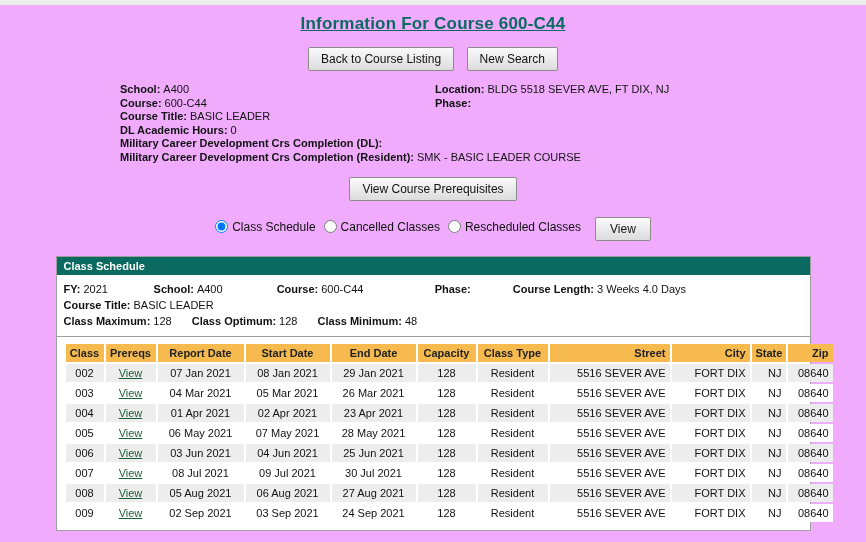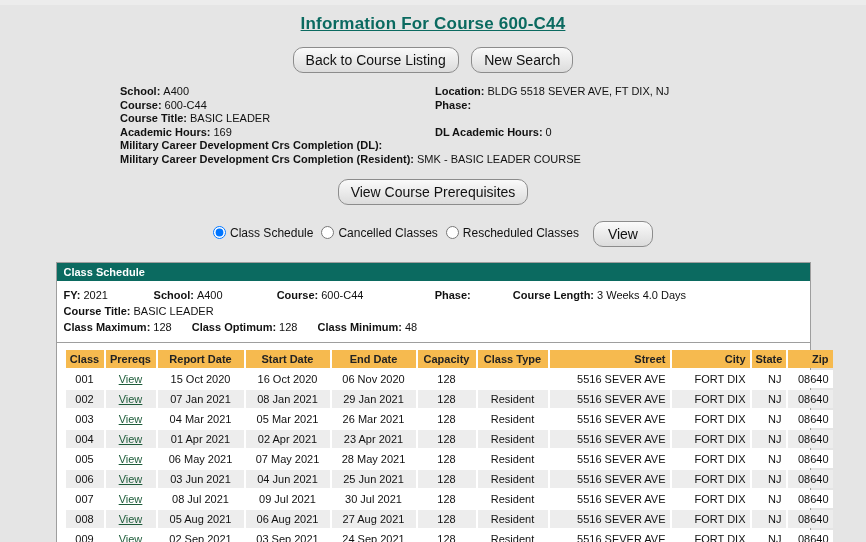--- a/index.html
+++ b/index.html
@@ -1,27 +1,27 @@
 <!DOCTYPE html>
 <html style="--teal: #0b6a60; --orange: #f6ba4f; --red: #c5393b; --green: #1e5c3a;"><head>
 <meta charset="utf-8">
 <style>
   :root{
     --teal:#0b6a60; --orange:#f6ba4f; --red:#c5393b; --green:#1e5c3a;
   }
   *{box-sizing:border-box;}
   html,body{margin:0;padding:0;background:#fff;}
   body{font-family:"Liberation Sans","DejaVu Sans",sans-serif;color:#111;}
-  .page{width:866px;height:542px;background:#e5e5e5;overflow:hidden;position:relative;}
+  .page{width:866px;height:542px;background:#f0abfc;overflow:hidden;position:relative;}
   .top-strip{height:5px;background:#ececec;width:100%;}
   h1.page-title{margin:9px 0 0;text-align:center;font-size:17px;font-weight:bold;
     color:var(--teal);text-decoration:underline;letter-spacing:.2px;}
   .btn-row{margin-top:13px;text-align:center;}
-  button.std-btn{font-family:inherit;font-size:14px;color:#111;padding:4px 12px;
-    background:linear-gradient(#fafafa,#dcdcdc);border:1px solid #8c8c8c;border-radius:10px;cursor:pointer;}
+  button.std-btn{font-family:inherit;font-size:12px;color:#111;padding:4px 12px;
+    background:linear-gradient(#fafafa,#dcdcdc);border:1px solid #8c8c8c;border-radius:2px;cursor:pointer;}
   .btn-row button.std-btn{margin:0 4px;}
   
   .course-info{margin:12px 0 0 120px;font-size:11px;line-height:13.5px;width:650px;}
   .info-line{display:flex;}
   .info-left{width:315px;flex:0 0 auto;}
   .lbl{font-weight:bold;}
   .val{margin-left:3px;}
   
   .prereq-row{margin-top:13px;text-align:center;}
   .filter-row{margin-top:16px;text-align:center;font-size:12px;white-space:nowrap;}
@@ -73,23 +73,20 @@
       <div>
         <span class="lbl">Phase:</span><span class="val"></span>
       </div>
     </div>
     <div class="info-line">
       <div>
         <span class="lbl">Course Title:</span><span class="val">BASIC LEADER</span>
       </div>
     </div>
     <div class="info-line">
-      <div class="info-left">
-        <span class="lbl">Academic Hours:</span><span class="val">169</span>
-      </div>
       <div>
         <span class="lbl">DL Academic Hours:</span><span class="val">0</span>
       </div>
     </div>
     <div class="info-line">
       <div>
         <span class="lbl">Military Career Development Crs Completion (DL):</span><span class="val"></span>
       </div>
     </div>
     <div class="info-line">
@@ -161,33 +158,20 @@
               <th class="">End Date</th>
               <th class="">Capacity</th>
               <th class="">Class Type</th>
               <th class="left">Street</th>
               <th class="left">City</th>
               <th class="left">State</th>
               <th class="left">Zip</th>
             </tr>
           </thead>
         <tbody>
-            <tr>
-              <td class="">001</td>
-              <td class=""><a href="#">View</a></td>
-              <td class="">15 Oct 2020</td>
-              <td class="">16 Oct 2020</td>
-              <td class="">06 Nov 2020</td>
-              <td class="">128</td>
-              <td class=""></td>
-              <td class="left">5516 SEVER AVE</td>
-              <td class="left">FORT DIX</td>
-              <td class="left">NJ</td>
-              <td class="left">08640</td>
-            </tr>
             <tr class="stripe">
               <td class="">002</td>
               <td class=""><a href="#">View</a></td>
               <td class="">07 Jan 2021</td>
               <td class="">08 Jan 2021</td>
               <td class="">29 Jan 2021</td>
               <td class="">128</td>
               <td class="">Resident</td>
               <td class="left">5516 SEVER AVE</td>
               <td class="left">FORT DIX</td>

